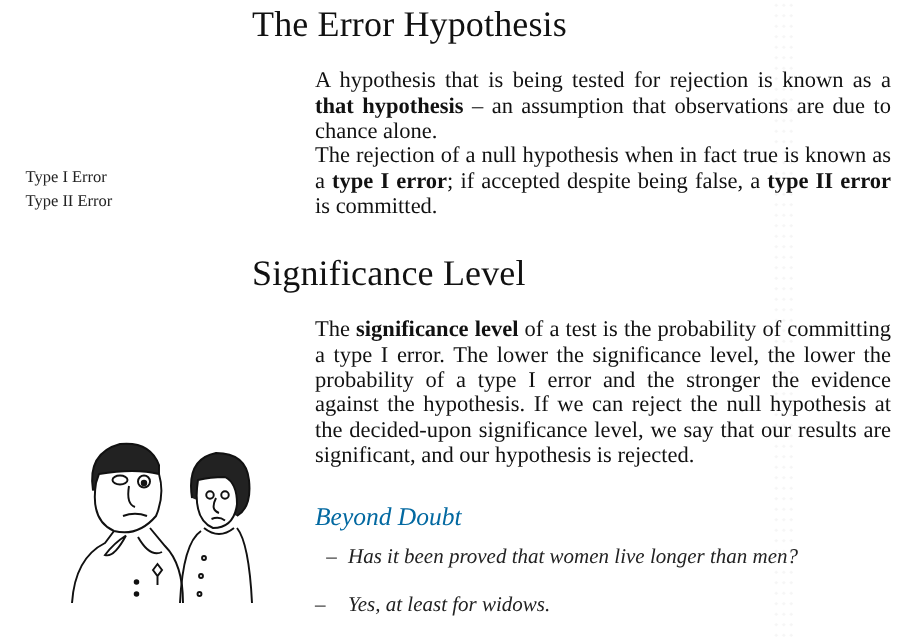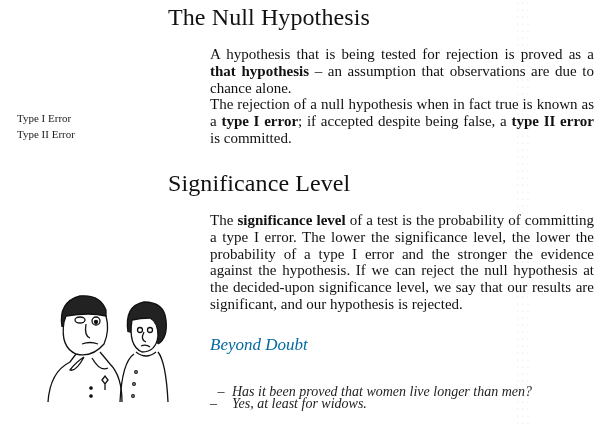--- a/index.html
+++ b/index.html
@@ -39,23 +39,23 @@
     }
     .joke-line .dash { display:inline-block; width:22px; font-style:normal; }
     .illustration { position:absolute; left:40px; top:292px; }
     .scan-speck { position:absolute; left:515px; top:0; width:14px; height:428px;
       background:radial-gradient(circle, rgba(150,150,150,0.15) 1px, transparent 1px);
       background-size:5px 7px; opacity:0.6; }
   </style>
 </head>
 <body>
 
-<h1 class="heading" style="top:4px;">The Null Hypothesis</h1>
+<h1 class="heading" style="top:4px;">The Error Hypothesis</h1>
 
-<p class="para" style="top:46px;"><span>A hypothesis that is being tested for rejection is proved as a </span><b>that hypothesis</b><span> – an assumption that observations are due to chance alone.</span></p>
+<p class="para" style="top:46px;"><span>A hypothesis that is being tested for rejection is known as a </span><b>that hypothesis</b><span> – an assumption that observations are due to chance alone.</span></p>
 
 <div class="margin-note" style="top:110px;">Type I Error</div>
 <div class="margin-note" style="top:126px;">Type II Error</div>
 
 <p class="para" style="top:96px;"><span>The rejection of a null hypothesis when in fact true is known as a </span><b>type I error</b><span>;  if accepted despite being false, a </span><b>type II error</b><span> is committed.</span></p>
 
 <h1 class="heading" style="top:170px;">Significance Level</h1>
 
 <p class="para" style="top:212px;"><span>The </span><b>significance level</b><span> of a test is the probability of committing a type I error.  The lower the significance level, the lower the probability of a type I error and the stronger the evidence against the hypothesis.  If we can reject the null hypothesis at the decided-upon significance level, we say that our results are significant, and our hypothesis is rejected.</span></p>
 
@@ -86,16 +86,16 @@
     <path d="M96 60 Q106 68 116 60"></path>
     <path d="M94 62 Q82 70 80 110"></path>
     <path d="M118 60 Q126 70 128 110"></path>
     <circle cx="96" cy="80" r="1.3"></circle>
     <circle cx="94" cy="92" r="1.3"></circle>
     <circle cx="93" cy="104" r="1.3"></circle>
   </svg>
 </div>
 
 <div class="joke-title">Beyond Doubt</div>
-<div class="joke-line" style="top:384px;text-align:center;"><span class="dash">–</span><span>Has it been proved that women live longer than men?</span></div>
+<div class="joke-line" style="top:364px;text-align:center;"><span class="dash">–</span><span>Has it been proved that women live longer than men?</span></div>
 <div class="joke-line" style="top:384px;margin-top:12px;"><span class="dash">–</span><span>Yes, at least for widows.</span></div>
 
 <div class="scan-speck"></div>
 
 </body></html>

